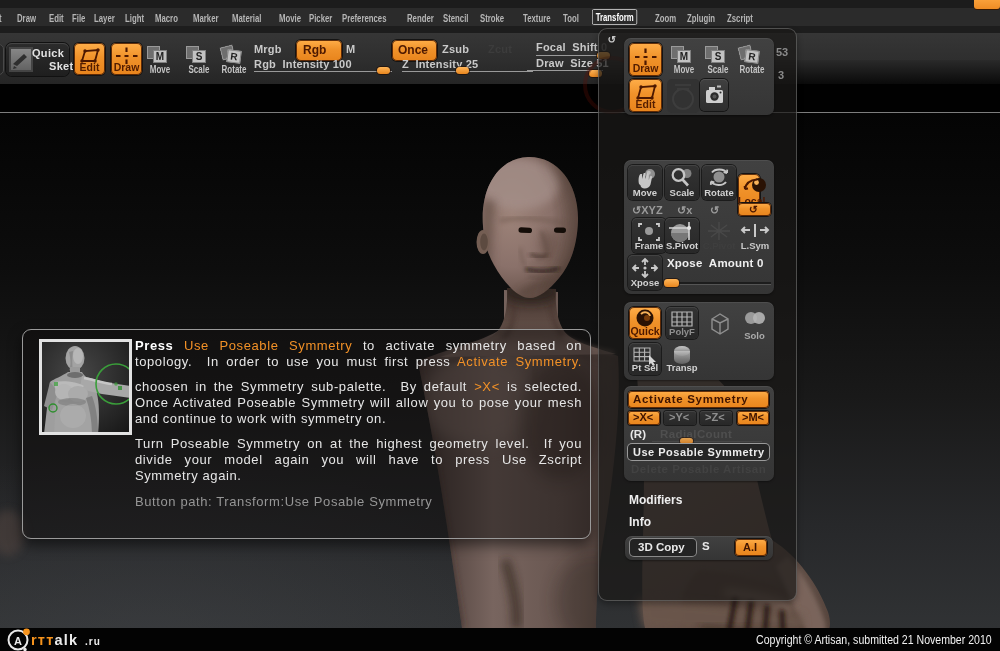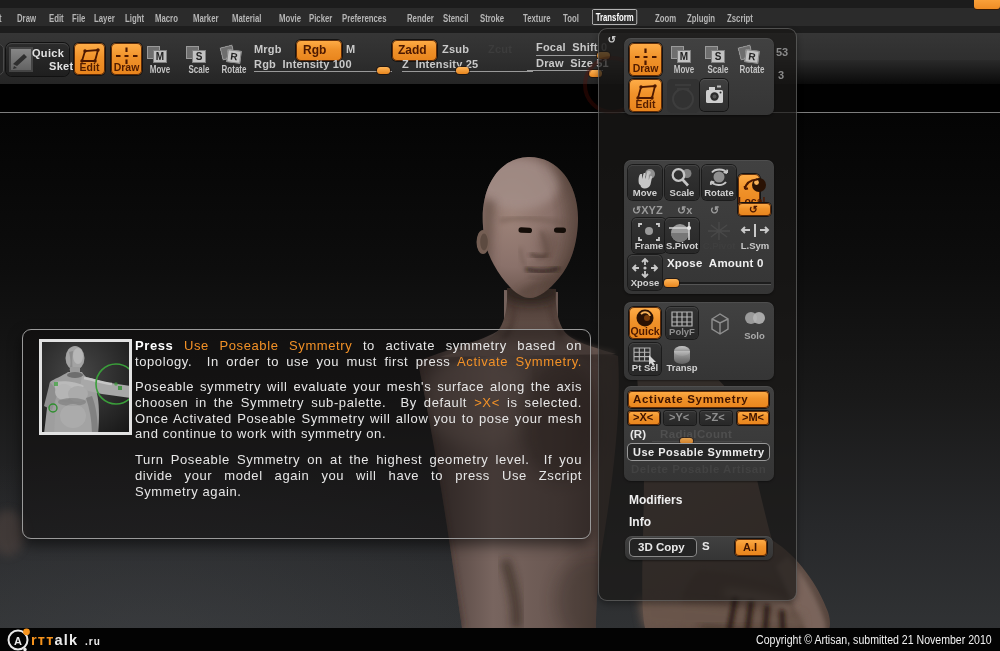--- a/index.html
+++ b/index.html
@@ -244,21 +244,21 @@
         <div class="b2" style="transform:rotate(7deg)">R</div>
         <div class="ml">Rotate</div>
       </div>
 
     <span class="gtxt" style="left:254px;top:44px">Mrgb</span>
     <div class="obtn" style="left:296px;top:40px;width:46px;height:21px">
         <span style="position:absolute;left:7px;top:3px;font-size:12px;font-weight:bold;color:#4c1800">Rgb</span>
       </div>
     <span class="gtxt" style="left:346px;top:44px">M</span>
     <div class="obtn" style="left:392px;top:40px;width:45px;height:21px">
-        <span style="position:absolute;left:6px;top:3px;font-size:12px;font-weight:bold;color:#4c1800">Zadd</span>
+        <span style="position:absolute;left:6px;top:3px;font-size:12px;font-weight:bold;color:#4c1800">Once</span>
       </div>
     <span class="gtxt" style="left:442px;top:44px">Zsub</span>
     <span class="gtxt" style="left:488px;top:44px;color:#3c3c3c">Zcut</span>
 
     <span class="gtxt" style="left:254px;top:59px">Rgb&nbsp;&nbsp;Intensity 100</span>
     <div class="track" style="left:254px;top:71px;width:138px"></div>
     <div class="knob" style="left:377px;top:67px"></div>
     <span class="gtxt" style="left:402px;top:59px">Z&nbsp;&nbsp;Intensity 25</span>
     <div class="track" style="left:402px;top:71px;width:131px"></div>
     <div class="knob" style="left:456px;top:67px"></div>
@@ -309,29 +309,29 @@
         <circle cx="74" cy="42" r="1.8" fill="#3a9e3a" opacity=".7"></circle>
         <rect x="76" y="44" width="4" height="4" fill="#2f8f2f" opacity=".8"></rect>
         <circle cx="11" cy="66" r="4" fill="none" stroke="#2f8f2f" stroke-width="1.4"></circle>
         <rect x="12" y="40" width="4" height="4" fill="#37a037" opacity=".7"></rect>
       </svg>
     </div>
     <div id="ttext">
       <div class="tl tj"><b style="color:#fff">Press</b> <span class="org">Use Poseable Symmetry</span> to activate symmetry based on</div>
       <div class="tl tj">topology.&nbsp; In order to use you must first press <span class="org">Activate Symmetry.</span></div>
       <div class="gap8"></div>
-      <div class="tl tj">Poseable symmetry will evaluate your mesh's surface along the axis</div>
       <div class="tl tj">choosen in the Symmetry sub-palette.&nbsp; By default <span class="org">&gt;X&lt;</span> is selected.</div>
       <div class="tl tj">Once Activated Poseable Symmetry will allow you to pose your mesh</div>
       <div class="tl">and continue to work with symmetry on.</div>
       <div class="gap8"></div>
       <div class="tl tj">Turn Poseable Symmetry on at the highest geometry level.&nbsp; If you</div>
       <div class="tl tj">divide your model again you will have to press Use Zscript</div>
       <div class="tl">Symmetry again.</div>
       <div class="gap8"></div>
+      <div class="tl" style="color:#969696">Button path: Transform:Use Posable Symmetry</div>
     </div>
   </div>
   <div class="abs" id="palette">
 
     <div class="abs" style="left:5px;top:5px;width:12px;height:12px;color:#c9c9c9;font-size:10px;font-weight:bold;transform:scaleX(-1)">↻</div>
 
     <div class="abs" style="left:177px;top:17px;font-size:11px;font-weight:bold;color:#8a8a8a">53</div>
     <div class="abs" style="left:179px;top:40px;font-size:11px;font-weight:bold;color:#8a8a8a">3</div>
 
     <div class="sect" style="left:25px;top:9px;height:77px">

